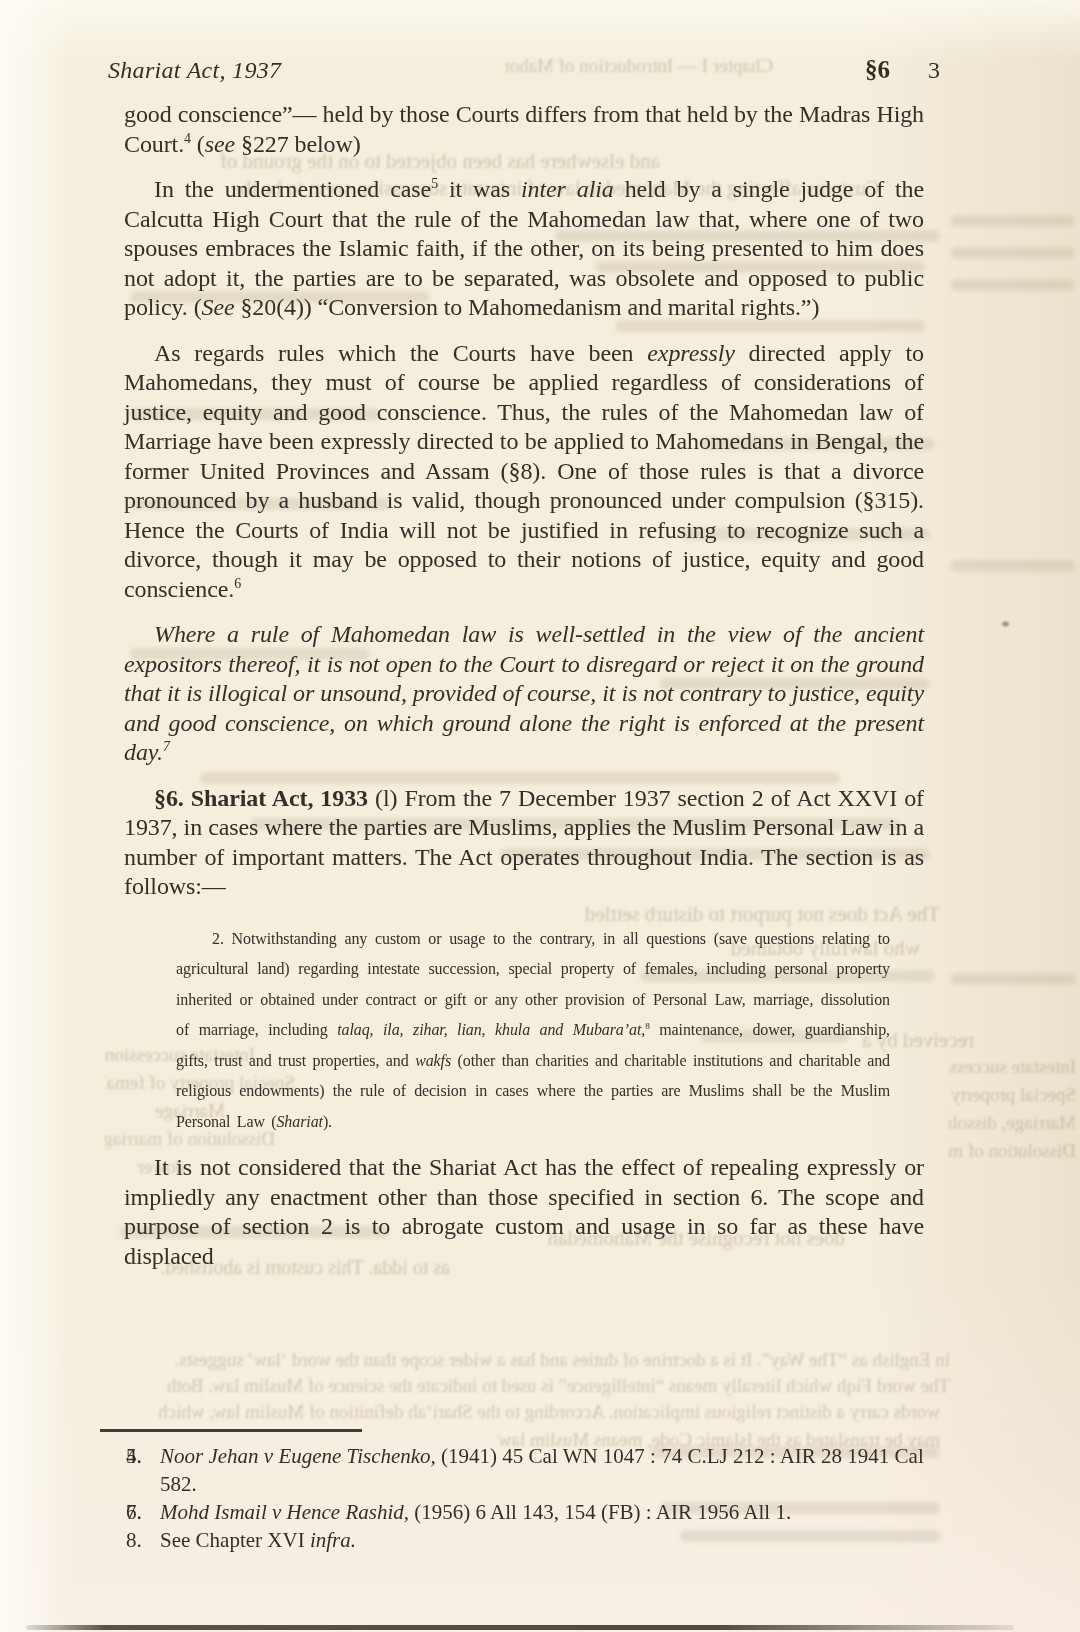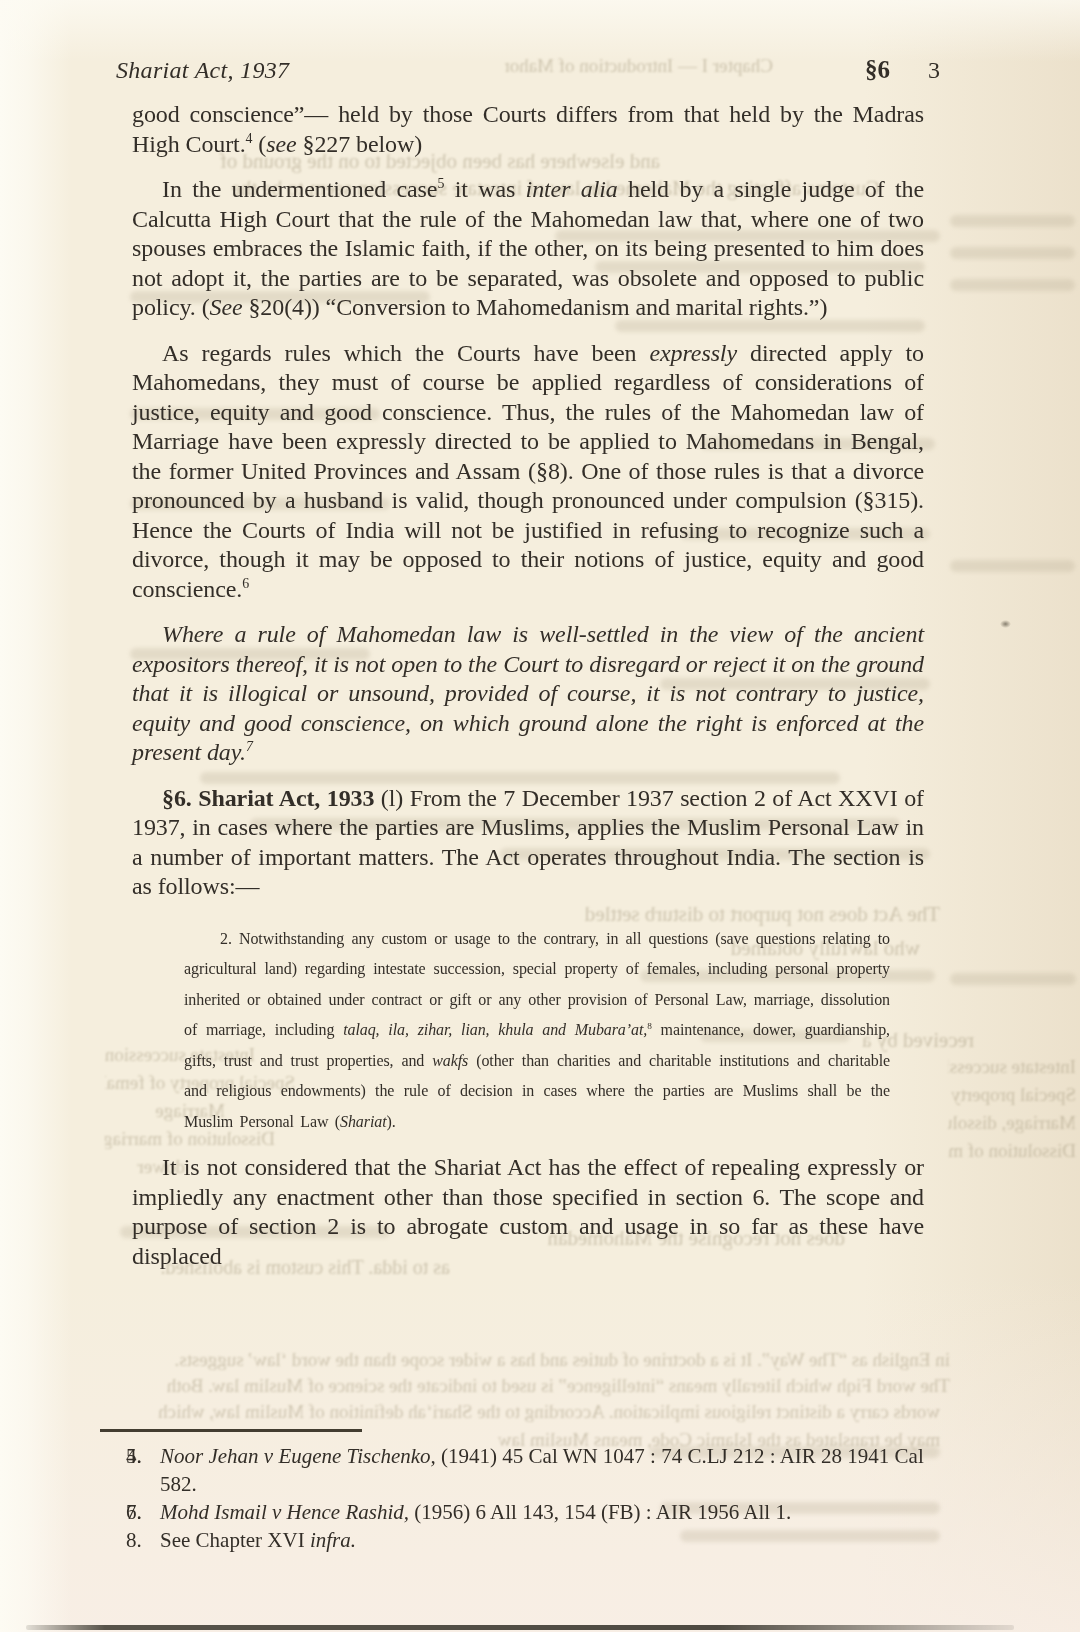--- a/index.html
+++ b/index.html
@@ -25,21 +25,21 @@
     background:radial-gradient(ellipse at center,rgba(118,110,94,0.85),rgba(118,110,94,0) 70%);
     filter:blur(0.5px);}
   
   #ghost-layer{position:absolute;inset:0;z-index:1;pointer-events:none;}
   .ghost-text{position:absolute;height:24px;font-size:21px;color:#a79c81;opacity:0.5;
     white-space:nowrap;overflow:hidden;transform:scaleX(-1);filter:blur(0.8px);
     font-family:"Liberation Serif",serif;}
   .ghost-bar{position:absolute;height:12px;background:#b6ab92;border-radius:6px;
     opacity:0.28;filter:blur(2.2px);}
   
-  .content{position:absolute;left:16px;top:0;right:0;z-index:2;padding:56px 140px 0 100px;}
+  .content{position:absolute;left:8px;top:0;right:0;z-index:2;padding:56px 140px 0 100px;}
   .running-head{display:flex;justify-content:space-between;align-items:baseline;}
   .head-title{font-style:italic;font-size:24px;letter-spacing:0.3px;}
   .head-right{display:flex;gap:38px;align-items:baseline;}
   .head-section{font-weight:bold;font-size:25px;}
   .head-page{font-size:24px;}
   p.body{font-size:24px;line-height:29.5px;text-align:justify;margin:16px;letter-spacing:-0.1px;}
   .indent{text-indent:30px;}
   .p1{margin-top:40px;}
   .p2{margin-top:20px;}
   .p3{margin-top:20px;}

